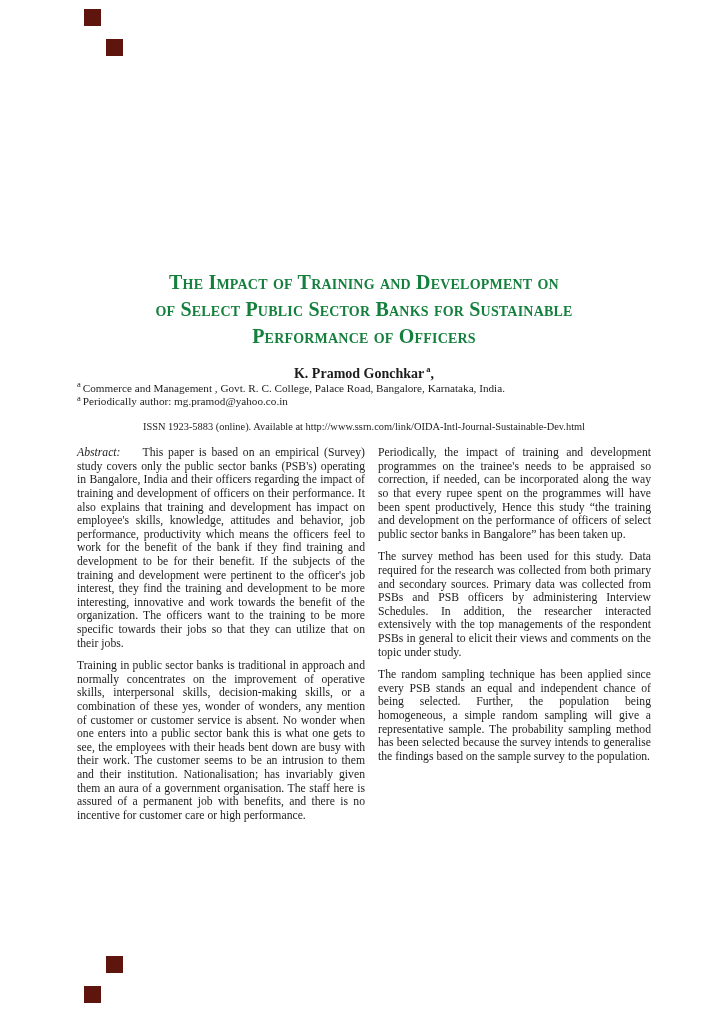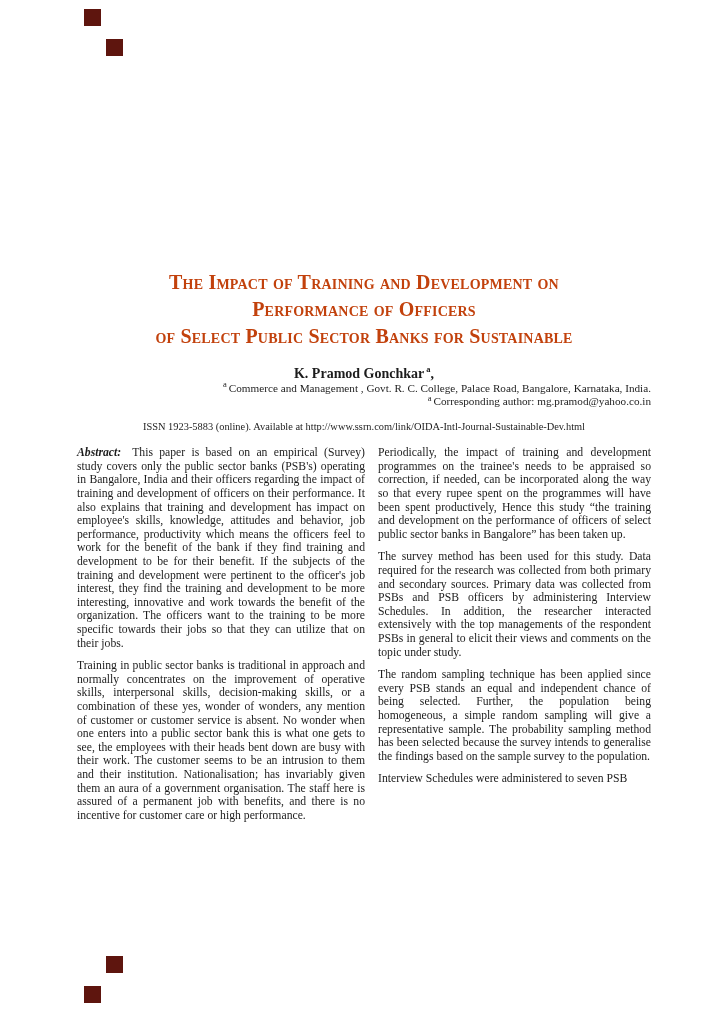--- a/index.html
+++ b/index.html
@@ -30,38 +30,38 @@
     top: 256px;
     width: 574px;
   }
   .title {
     text-align: center;
     font-weight: bold;
     font-variant: small-caps;
     font-size: 20px;
     line-height: 27px;
     letter-spacing: 0.2px;
-    color: #c2410c;
+    color: #15803d;
   }
   .title .tline { display: block; white-space: nowrap; }
 
   .author-block { text-align: center; margin-top: 3px; }
   .author-name {
     font-weight: bold;
     font-size: 14px;
     line-height: 17px;
   }
   sup { font-size: 8.5px; vertical-align: super; line-height: 0; }
   .author-name sup { margin-left: 2px; }
 
   .affil {
     font-size: 11.2px;
     line-height: 13.5px;
     white-space: nowrap;
-    text-align: right;
+    text-align: left;
   }
   .affil sup { margin-right: 2px; }
 
   .publisher {
     text-align: center;
     margin-top: 12px;
     font-size: 10.4px;
     line-height: 12.5px;
   }
   .publisher div { white-space: nowrap; }
@@ -74,60 +74,59 @@
     line-height: 13.6px;
   }
   .col-left  { width: 288px; }
   .col-right { width: 273px; }
   .columns p {
     margin: 0 0 9px 0;
     text-align: justify;
     text-justify: inter-word;
   }
   .abstract-label {
-    font-weight: bold;
+    font-weight: normal;
     font-style: italic;
-    margin-right: 11px;
+    margin-right: 22px;
   }
 </style>
 </head>
 <body>
 
 <div class="page">
 
   <div class="reg-mark mark-t1" style="background: rgb(94, 21, 14);"></div>
   <div class="reg-mark mark-t2" style="background: rgb(94, 21, 14);"></div>
   <div class="reg-mark mark-b1" style="background: rgb(94, 21, 14);"></div>
   <div class="reg-mark mark-b2" style="background: rgb(94, 21, 14);"></div>
 
   <div class="content">
 
     <h1 class="title">
       <span class="tline">The Impact of Training and Development on</span>
+      <span class="tline">of Select Public Sector Banks for Sustainable</span>
       <span class="tline">Performance of Officers</span>
-      <span class="tline">of Select Public Sector Banks for Sustainable</span>
     </h1>
 
     <div class="author-block">
       <span class="author-name"><span>K. Pramod Gonchkar</span><sup>a</sup><span>,</span></span>
       <div class="affil"><sup>a</sup><span>Commerce and Management , Govt. R. C. College, Palace Road, Bangalore, Karnataka, India.</span></div>
-      <div class="affil"><sup>a</sup><span>Corresponding author: mg.pramod@yahoo.co.in</span></div>
+      <div class="affil"><sup>a</sup><span>Periodically author: mg.pramod@yahoo.co.in</span></div>
     </div>
 
     <div class="publisher">
       <div>ISSN 1923-5883 (online). Available at http://www.ssrn.com/link/OIDA-Intl-Journal-Sustainable-Dev.html</div>
     </div>
 
     <div class="columns">
       <div class="col-left">
         <p><span class="abstract-label">Abstract:</span><span>This paper is based on an empirical (Survey) study covers only the public sector banks (PSB's) operating in Bangalore, India and their officers regarding the impact of training and development of officers on their performance. It also explains that training and development has impact on employee's skills, knowledge, attitudes and behavior, job performance, productivity which means the officers feel to work for the benefit of the bank if they find training and development to be for their benefit. If the subjects of the training and development were pertinent to the officer's job interest, they find the training and development to be more interesting, innovative and work towards the benefit of the organization. The officers want to the training to be more specific towards their jobs so that they can utilize that on their jobs.</span></p>
         <p>Training in public sector banks is traditional in approach and normally concentrates on the improvement of operative skills, interpersonal skills, decision-making skills, or a combination of these yes, wonder of wonders, any mention of customer or customer service is absent. No wonder when one enters into a public sector bank this is what one gets to see, the employees with their heads bent down are busy with their work. The customer seems to be an intrusion to them and their institution. Nationalisation; has invariably given them an aura of a government organisation. The staff here is assured of a permanent job with benefits, and there is no incentive for customer care or high performance.</p>
       </div>
       <div class="col-right">
         <p>Periodically, the impact of training and development programmes on the trainee's needs to be appraised so correction, if needed, can be incorporated along the way so that every rupee spent on the programmes will have been spent productively, Hence this study “the training and development on the performance of officers of select public sector banks in Bangalore” has been taken up.</p>
         <p>The survey method has been used for this study. Data required for the research was collected from both primary and secondary sources. Primary data was collected from PSBs and PSB officers by administering Interview Schedules. In addition, the researcher interacted extensively with the top managements of the respondent PSBs in general to elicit their views and comments on the topic under study.</p>
         <p>The random sampling technique has been applied since every PSB stands an equal and independent chance of being selected. Further, the population being homogeneous, a simple random sampling will give a representative sample. The probability sampling method has been selected because the survey intends to generalise the findings based on the sample survey to the population.</p>
-        <p>Interview Schedules were administered to seven PSB</p>
       </div>
     </div>
 
   </div>
 </div>
 
 </body></html>

